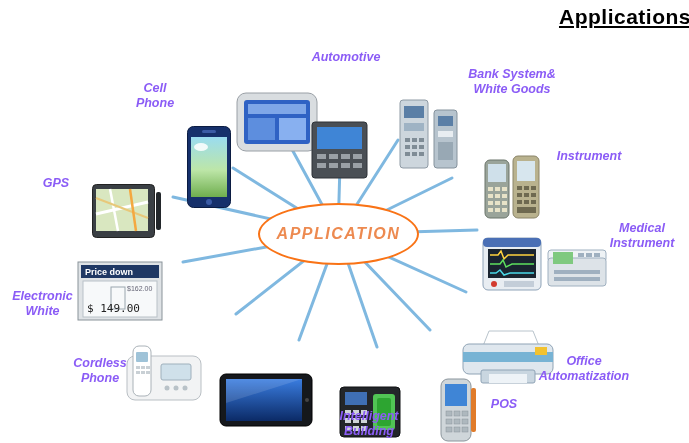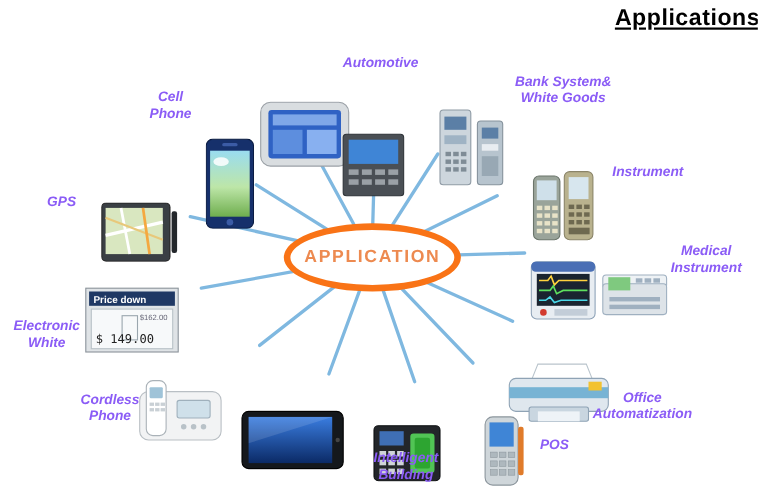--- a/index.html
+++ b/index.html
@@ -2,22 +2,22 @@
 <html><head>
 <meta charset="utf-8">
 <style>
   * { margin:0; padding:0; box-sizing:border-box; }
   html,body { background:#ffffff; font-family:"Liberation Sans", sans-serif; }
   .canvas { position:relative; width:689px; height:443px; background:#ffffff; overflow:hidden; }
   .title { position:absolute; top:5px; left:2px; width:100%; text-align:right;
            font-size:21px; font-weight:bold; text-decoration:underline; color:#000; letter-spacing:.5px; }
   .rays { position:absolute; left:0; top:0; z-index:1; }
   .center-ellipse { position:absolute; left:258px; top:203px; width:161px; height:62px;
-           background:#fff; border:6px solid #f97316; border-radius:50%; z-index:2;
-           display:flex; align-items:center; justify-content:center; }
+           background:#fff; border:2px solid #f97316; border-radius:50%; z-index:2;
+           display:flex; align-items:center; justify-content:center;font-style:italic; }
   .center-ellipse span { color:#ED8A50; font-weight:bold; font-size:16px; letter-spacing:1.5px; }
   .device { position:absolute; z-index:2; line-height:0;margin-top:32px; }
   .nlabel { position:absolute; z-index:3; color:#8b5cf6; font-weight:bold; font-style:italic;
            font-size:12.5px; line-height:1.2; text-align:center; white-space:pre-line; }
 </style>
 </head>
 <body>
 
 <div class="canvas">
 

